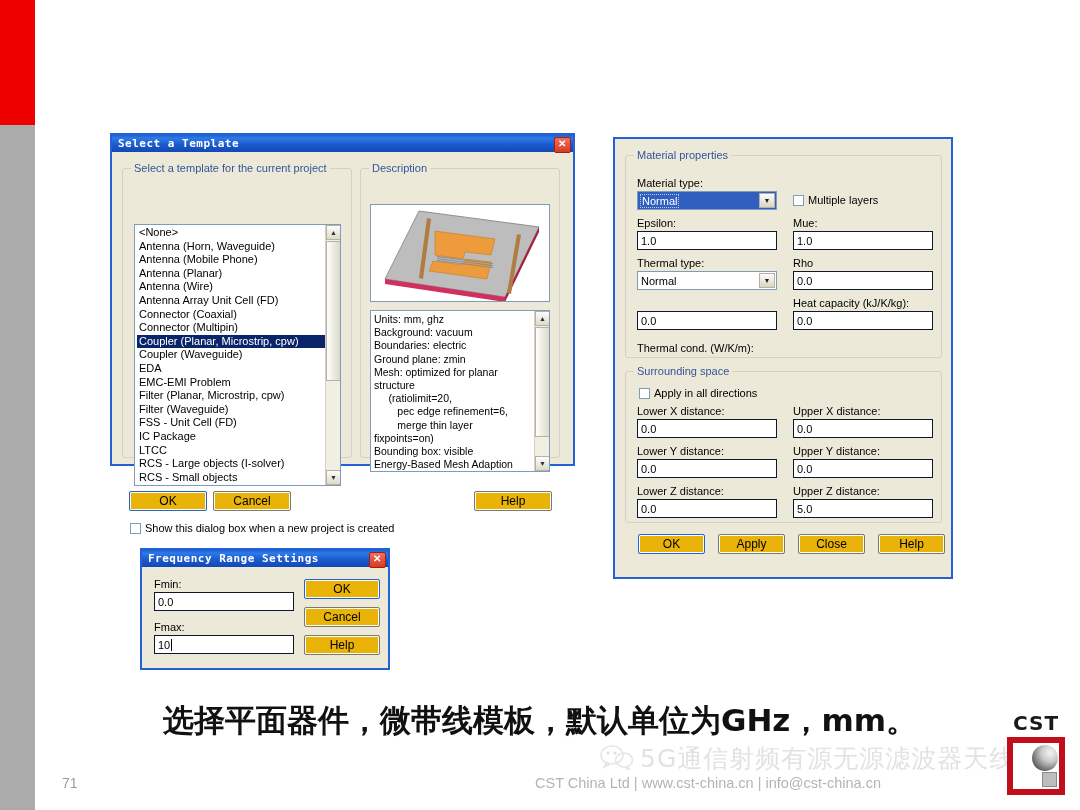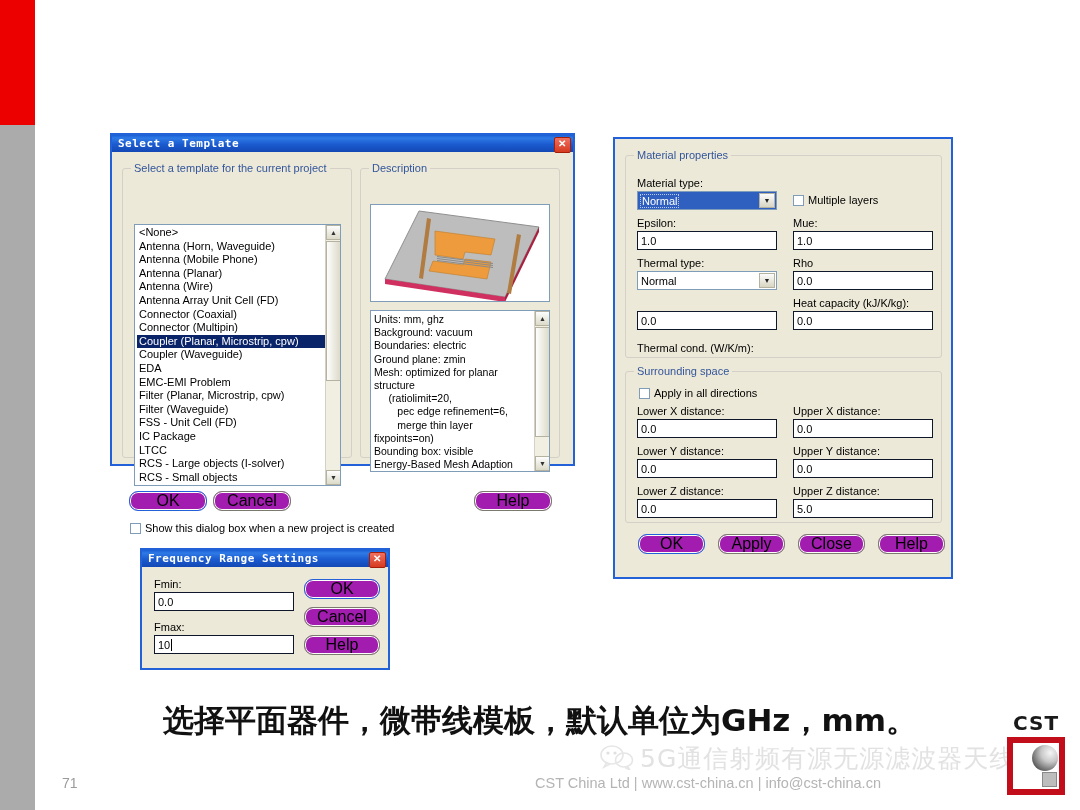--- a/index.html
+++ b/index.html
@@ -150,25 +150,25 @@
     box-sizing:border-box;
     font-size:11px;
     padding:1px 3px;
     color:#000;
     display:flex; align-items:center;
     font-family:"Liberation Sans", sans-serif;
   }
 
   .btn {
     position:absolute;
-    background:#a21caf;
+    background:#eab308;
     border:1px solid #7a7a6e;
-    border-radius:9px;
+    border-radius:2px;
     box-shadow: inset 0 0 0 1px #fdfdfa;
-    font-size:16px;
+    font-size:12px;
     display:flex; align-items:center; justify-content:center;
     color:#000; cursor:pointer;
     box-sizing:border-box;
     font-family:"Liberation Sans", sans-serif;
   }
   .btn.default { border:1px solid #2361D9; }
 
   .chk { position:absolute; display:flex; align-items:center; gap:4px; font-size:11px; white-space:nowrap; cursor:pointer;}
   .chk .box {
     width:11px; height:11px; background:#fff; border:1px solid #7F9DB9; box-sizing:border-box; flex:none;

